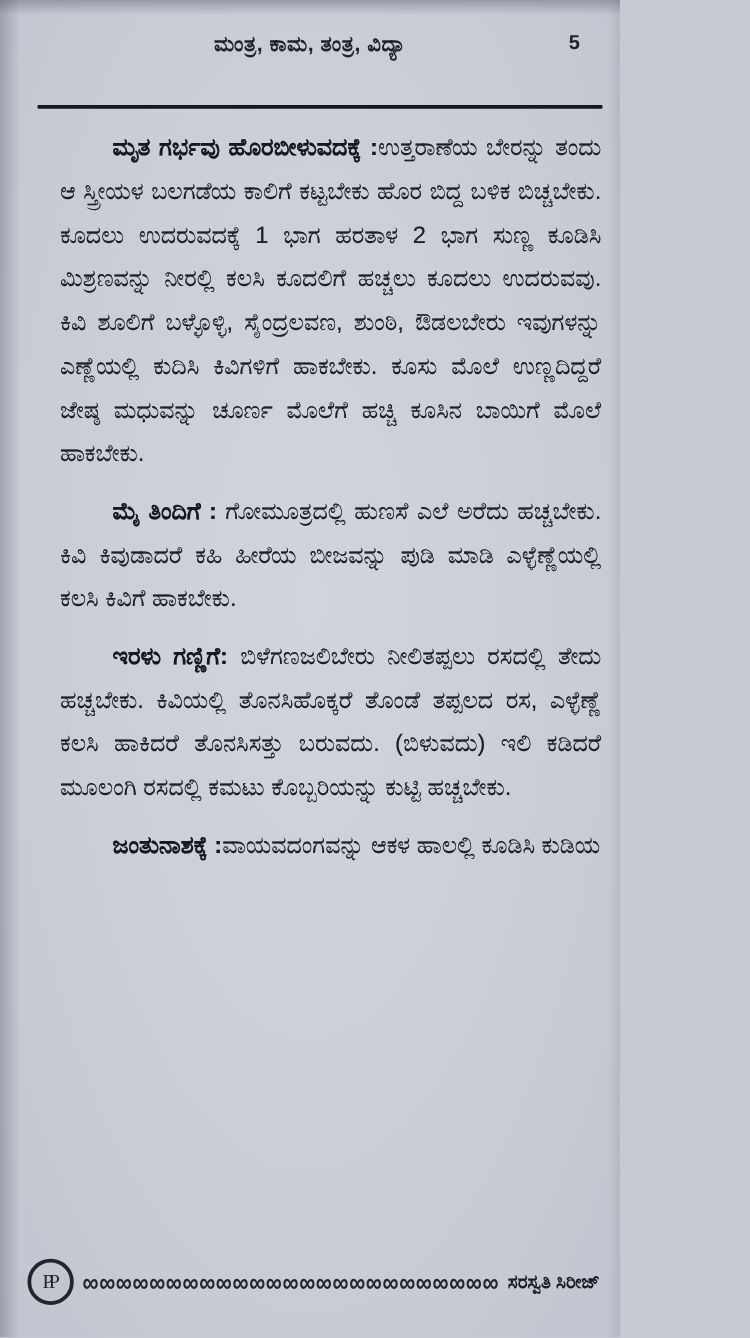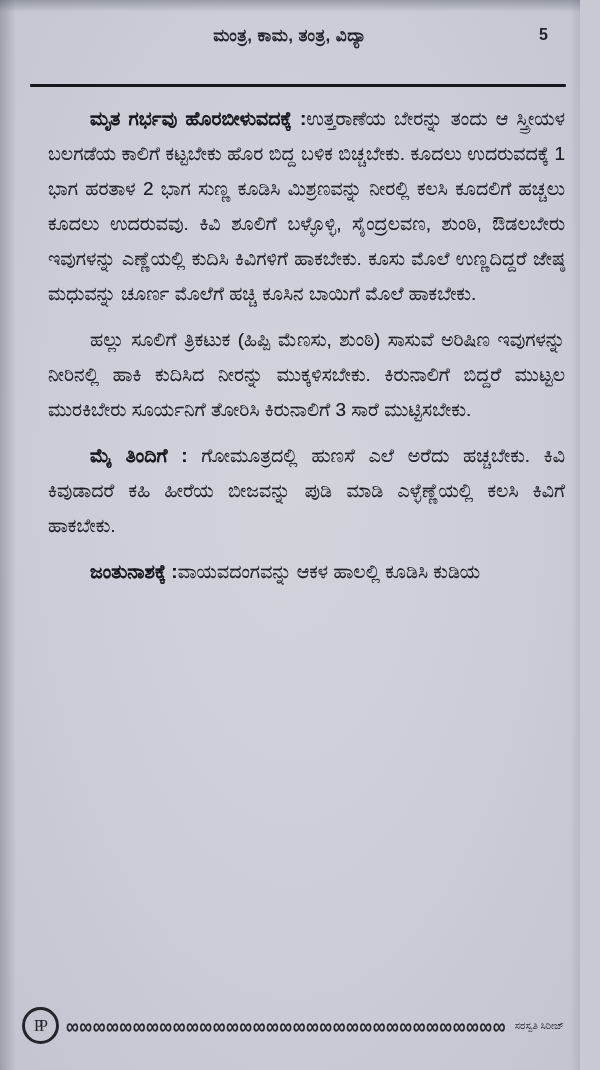--- a/index.html
+++ b/index.html
@@ -6,21 +6,21 @@
     margin: 0;
     padding: 0;
     width: 600px;
     height: 1070px;
     font-family: "Liberation Sans", "DejaVu Sans", sans-serif;
     background: #c7cad3;
     overflow: hidden;
   }
   .page {
     position: relative;
-    width: 580px;
+    width: 496px;
     height: 1070px;
     color: #22232a;
     background:
       linear-gradient(90deg, rgba(70,75,92,0.30) 0px, rgba(70,75,92,0.0) 16px),
       linear-gradient(180deg, rgba(60,65,82,0.35) 0px, rgba(60,65,82,0.0) 12px),
       linear-gradient(270deg, rgba(70,75,92,0.12) 0px, rgba(70,75,92,0.0) 10px),
       radial-gradient(ellipse at 50% 45%, #d2d4dc 0%, #cacdd6 60%, #c2c5cf 100%);
   }
   .header {
     position: relative;
@@ -91,22 +91,22 @@
     white-space: nowrap;
     font-weight: 700;
     font-size: 18px;
     letter-spacing: 0.5px;
     color: #24252b;
     line-height: 1;
     transform: scaleY(1.25);
   }
   .series-label {
     flex: 0 0 auto;
-    font-weight: 400;
-    font-size: 10px;
+    font-weight: 700;
+    font-size: 15px;
     color: #1c1d22;
     white-space: nowrap;
   }
 </style>
 </head>
 <body>
 
 <div class="page">
 
   <div class="header">
@@ -114,25 +114,25 @@
     <div class="page-number">5</div>
   </div>
   <div class="header-rule"></div>
 
   <div class="body-text">
 
 
     <p class="para indent"><span class="lead">ಮೃತ ಗರ್ಭವು ಹೊರಬೀಳುವದಕ್ಕೆ :</span><span>ಉತ್ತರಾಣೆಯ ಬೇರನ್ನು ತಂದು ಆ ಸ್ತ್ರೀಯಳ ಬಲಗಡೆಯ ಕಾಲಿಗೆ ಕಟ್ಟಬೇಕು ಹೊರ ಬಿದ್ದ ಬಳಿಕ ಬಿಚ್ಚಬೇಕು. ಕೂದಲು ಉದರುವದಕ್ಕೆ 1 ಭಾಗ ಹರತಾಳ 2 ಭಾಗ ಸುಣ್ಣ ಕೂಡಿಸಿ ಮಿಶ್ರಣವನ್ನು ನೀರಲ್ಲಿ ಕಲಸಿ ಕೂದಲಿಗೆ ಹಚ್ಚಲು ಕೂದಲು ಉದರುವವು. ಕಿವಿ ಶೂಲಿಗೆ ಬಳ್ಳೊಳ್ಳಿ, ಸೈಂದ್ರಲವಣ, ಶುಂಠಿ, ಔಡಲಬೇರು ಇವುಗಳನ್ನು ಎಣ್ಣೆಯಲ್ಲಿ ಕುದಿಸಿ ಕಿವಿಗಳಿಗೆ ಹಾಕಬೇಕು. ಕೂಸು ಮೊಲೆ ಉಣ್ಣದಿದ್ದರೆ ಜೇಷ್ಠ ಮಧುವನ್ನು ಚೂರ್ಣ ಮೊಲೆಗೆ ಹಚ್ಚಿ ಕೂಸಿನ ಬಾಯಿಗೆ ಮೊಲೆ ಹಾಕಬೇಕು.</span></p>
 
 
-    <p class="para indent"><span>ಹಲ್ಲು ಸೂಲಿಗೆ ತ್ರಿಕಟುಕ (ಹಿಪ್ಪಿ ಮೆಣಸು, ಶುಂಠಿ) ಸಾಸುವೆ ಅರಿಷಿಣ ಇವುಗಳನ್ನು ನೀರಿನಲ್ಲಿ ಹಾಕಿ ಕುದಿಸಿದ ನೀರನ್ನು ಮುಕ್ಕಳಿಸಬೇಕು. ಕಿರುನಾಲಿಗೆ ಬಿದ್ದರೆ ಮುಟ್ಟಲ ಮುರಕಿಬೇರು ಸೂರ್ಯನಿಗೆ ತೋರಿಸಿ ಕಿರುನಾಲಿಗೆ 3 ಸಾರೆ ಮುಟ್ಟಿಸಬೇಕು.</span></p>
 
 
     <p class="para indent"><span class="lead">ಮೈ ತಿಂದಿಗೆ : </span><span>ಗೋಮೂತ್ರದಲ್ಲಿ ಹುಣಸೆ ಎಲೆ ಅರೆದು ಹಚ್ಚಬೇಕು. ಕಿವಿ ಕಿವುಡಾದರೆ ಕಹಿ ಹೀರೆಯ ಬೀಜವನ್ನು ಪುಡಿ ಮಾಡಿ ಎಳ್ಳೆಣ್ಣೆಯಲ್ಲಿ ಕಲಸಿ ಕಿವಿಗೆ ಹಾಕಬೇಕು.</span></p>
 
+    <p class="para indent"><span class="lead">ಇರಳು ಗಣ್ಣಿಗೆ: </span><span>ಬಿಳೆಗಣಜಲಿಬೇರು ನೀಲಿತಪ್ಪಲು ರಸದಲ್ಲಿ ತೇದು ಹಚ್ಚಬೇಕು. ಕಿವಿಯಲ್ಲಿ ತೊನಸಿಹೊಕ್ಕರೆ ತೊಂಡೆ ತಪ್ಪಲದ ರಸ, ಎಳ್ಳೆಣ್ಣೆ ಕಲಸಿ ಹಾಕಿದರೆ ತೊನಸಿಸತ್ತು ಬರುವದು. (ಬಿಳುವದು) ಇಲಿ ಕಡಿದರೆ ಮೂಲಂಗಿ ರಸದಲ್ಲಿ ಕಮಟು ಕೊಬ್ಬರಿಯನ್ನು ಕುಟ್ಟಿ ಹಚ್ಚಬೇಕು.</span></p>
 
     <p class="para indent"><span class="lead">ಜಂತುನಾಶಕ್ಕೆ :</span><span>ವಾಯವದಂಗವನ್ನು ಆಕಳ ಹಾಲಲ್ಲಿ ಕೂಡಿಸಿ ಕುಡಿಯ</span></p>
 
   </div>
 
   <div class="footer">
     <span class="logo-badge">PP</span>
     <span class="chain-band">∞∞∞∞∞∞∞∞∞∞∞∞∞∞∞∞∞∞∞∞∞∞∞∞∞∞∞∞∞∞∞∞∞</span>
     <span class="series-label">ಸರಸ್ವತಿ ಸಿರೀಜ್</span>
   </div>

